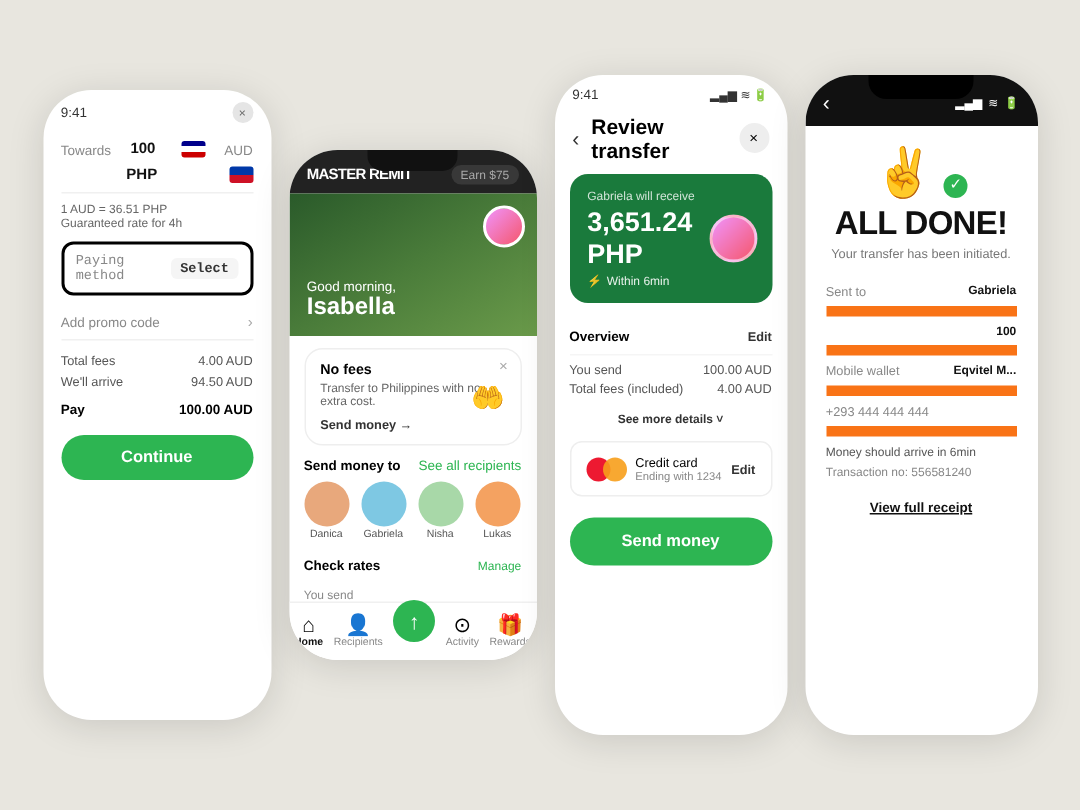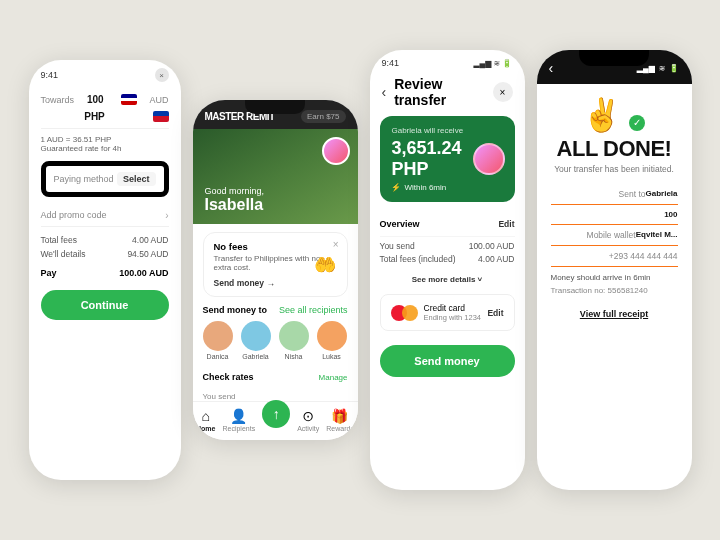--- a/index.html
+++ b/index.html
@@ -54,21 +54,21 @@
     .p1-flag {
       width: 16px; height: 11px; border-radius: 2px;
       display: inline-block; margin-left: 4px;
     }
     .flag-au { background: linear-gradient(#00008B 33%, #fff 33% 66%, #CC0000 66%); }
     .flag-ph { background: linear-gradient(to bottom, #0038A8 50%, #CE1126 50%); position: relative; }
     .p1-divider { height: 1px; background: #f0f0f0; margin: 6px 0; }
     .p1-rate { font-size: 8px; color: #666; margin-bottom: 8px; }
     .p1-method {
       display: flex; justify-content: space-between; align-items: center;
-      border: 5px solid #000000; border-radius: 8px; padding: 6px 8px; margin-bottom: 8px;
+      border: 2px solid #000000; border-radius: 8px; padding: 6px 8px; margin-bottom: 8px; font-family: Liberation Mono, monospace;
     }
     .p1-method-label { font-size: 9px; color: #888; }
     .p1-select-btn {
       font-size: 9px; color: #333; font-weight: 600;
       background: #f5f5f5; border-radius: 4px; padding: 2px 6px; cursor: pointer;
     }
     .p1-promo {
       display: flex; justify-content: space-between; align-items: flex-start;
       padding: 5px 0; border-bottom: 1px solid #f0f0f0; margin-bottom: 6px;
     }
@@ -229,22 +229,22 @@
     .p4-back { font-size: 14px; color: #fff; cursor: pointer; }
     .p4-content { padding: 12px 14px; flex: 1; }
     .p4-done-icon { text-align: center; margin-bottom: 4px; }
     .p4-hand { font-size: 32px; }
     .p4-all-done {
       font-size: 22px; font-weight: 900; color: #111; text-align: center;
       letter-spacing: -0.5px; margin-bottom: 4px; line-height: 1;
     }
     .p4-initiated { font-size: 8.5px; color: #777; text-align: center; margin-bottom: 10px; }
     .p4-info-row {
-      display: flex; justify-content: flex-end;
-      border-bottom: 1px solid #f97316; padding: 5px 0;
+      display: flex; justify-content: space-between;
+      border-bottom: 7px solid #f97316; padding: 5px 0;
       font-size: 8.5px;
     }
     .p4-info-label { color: #888; }
     .p4-info-value { font-weight: 600; color: #111; text-align: right; max-width: 60%; font-size: 8px; }
     .p4-arrives { font-size: 8px; color: #555; margin: 6px 0 4px; }
     .p4-txn { font-size: 8px; color: #555; margin-bottom: 10px; }
     .p4-txn span { color: #888; }
     .p4-receipt-link {
       font-size: 9px; font-weight: 700; color: #111; text-align: center;
       text-decoration: underline; cursor: pointer; padding: 4px 0;
@@ -287,21 +287,21 @@
     <div class="p1-promo">
       <span class="p1-promo-text">Add promo code</span>
       <span class="p1-chevron">›</span>
     </div>
     <div class="p1-fees">
       <div class="fee-row">
         <span>Total fees</span>
         <span>4.00 AUD</span>
       </div>
       <div class="fee-row">
-        <span>We'll details</span>
+        <span>We'll arrive</span>
         <span>94.50 AUD</span>
       </div>
     </div>
     <div class="p1-total">
       <span>Pay</span>
       <span>100.00 AUD</span>
     </div>
     <button class="p1-continue-btn">Continue</button>
   </div>
 </div>

